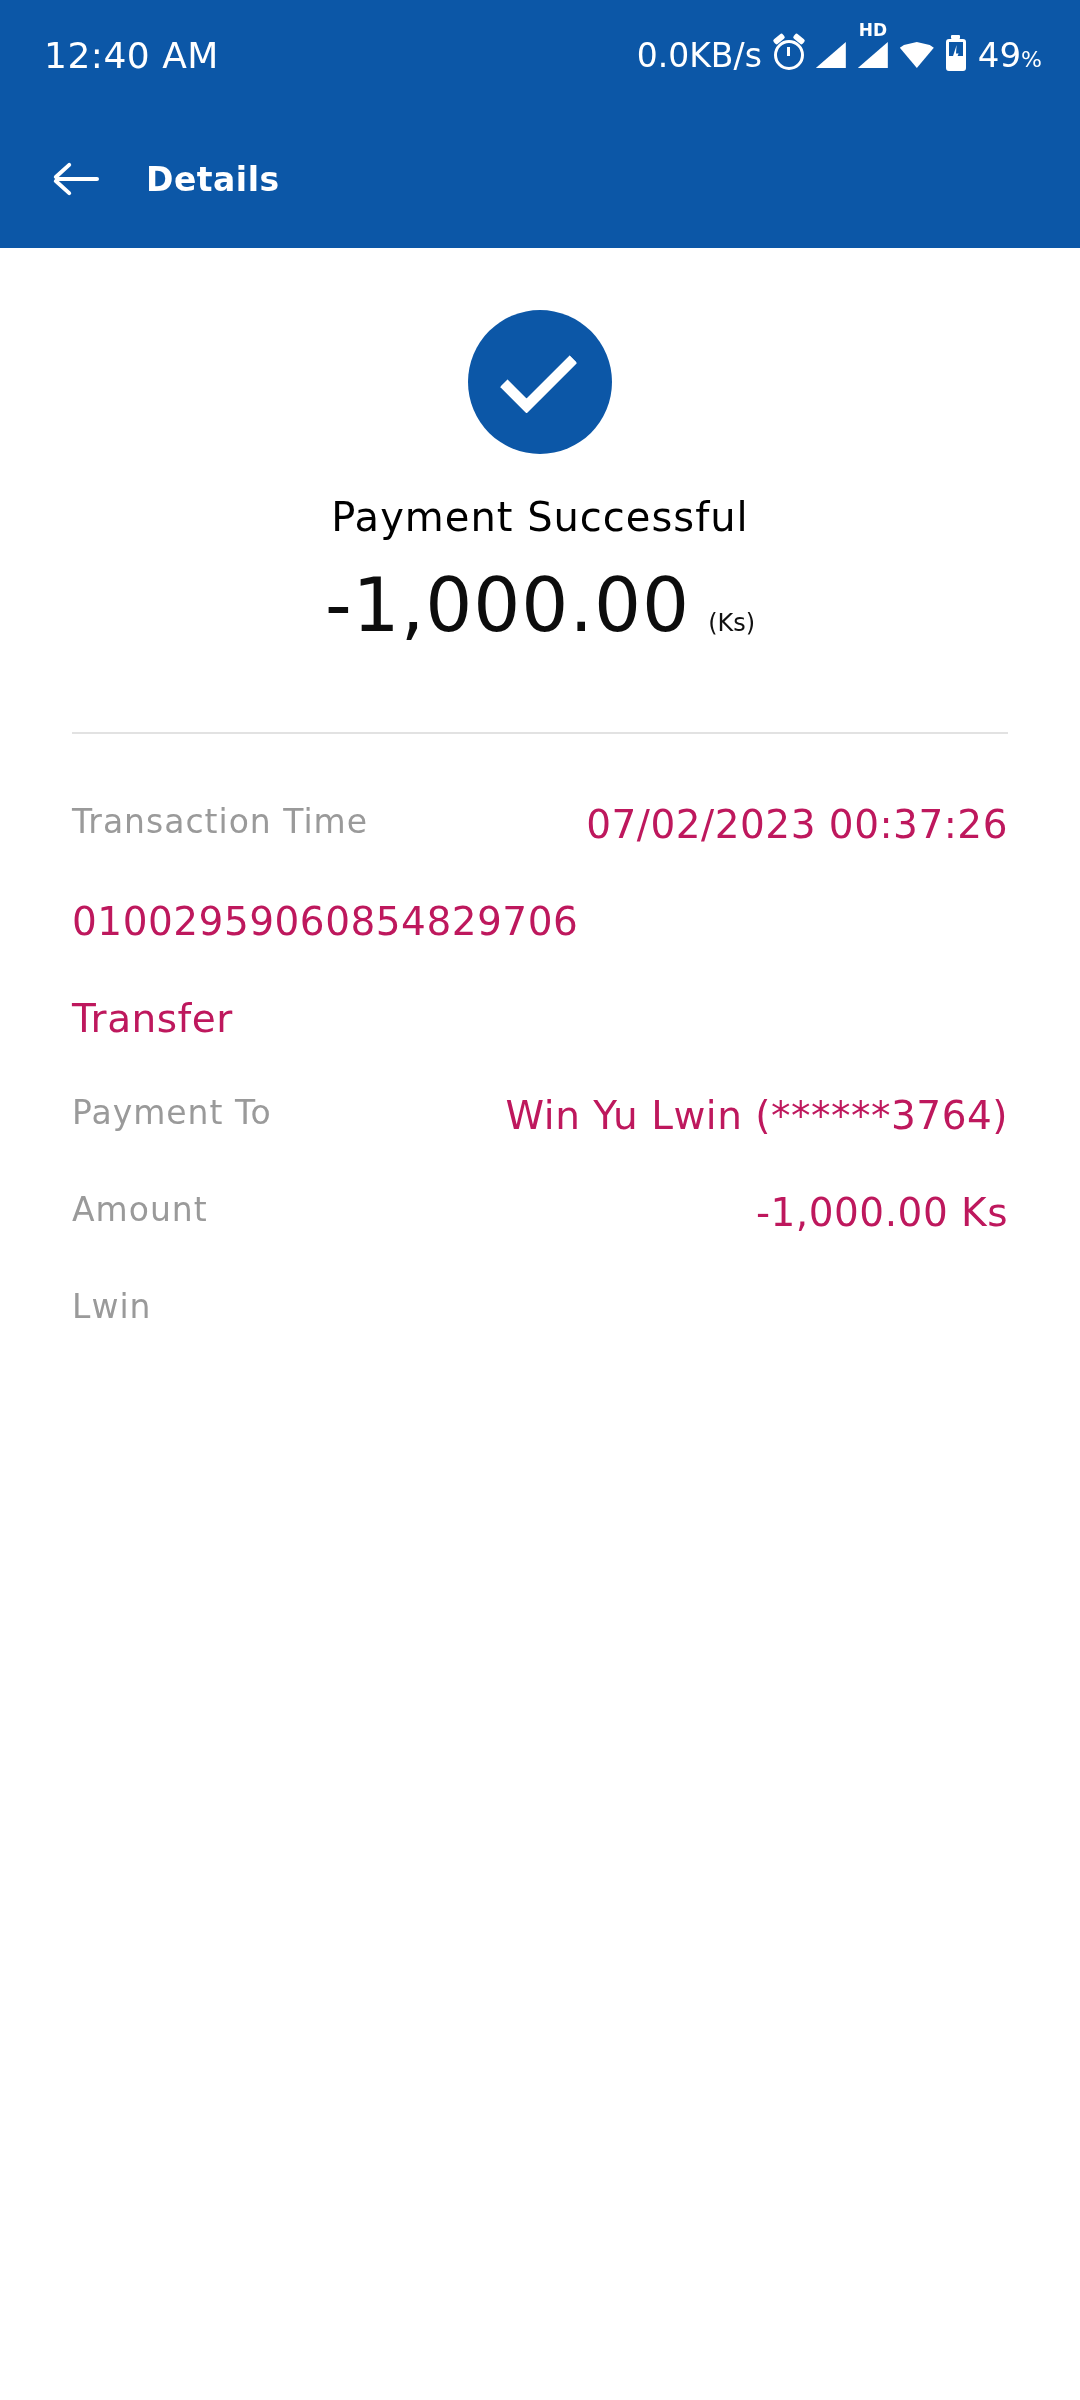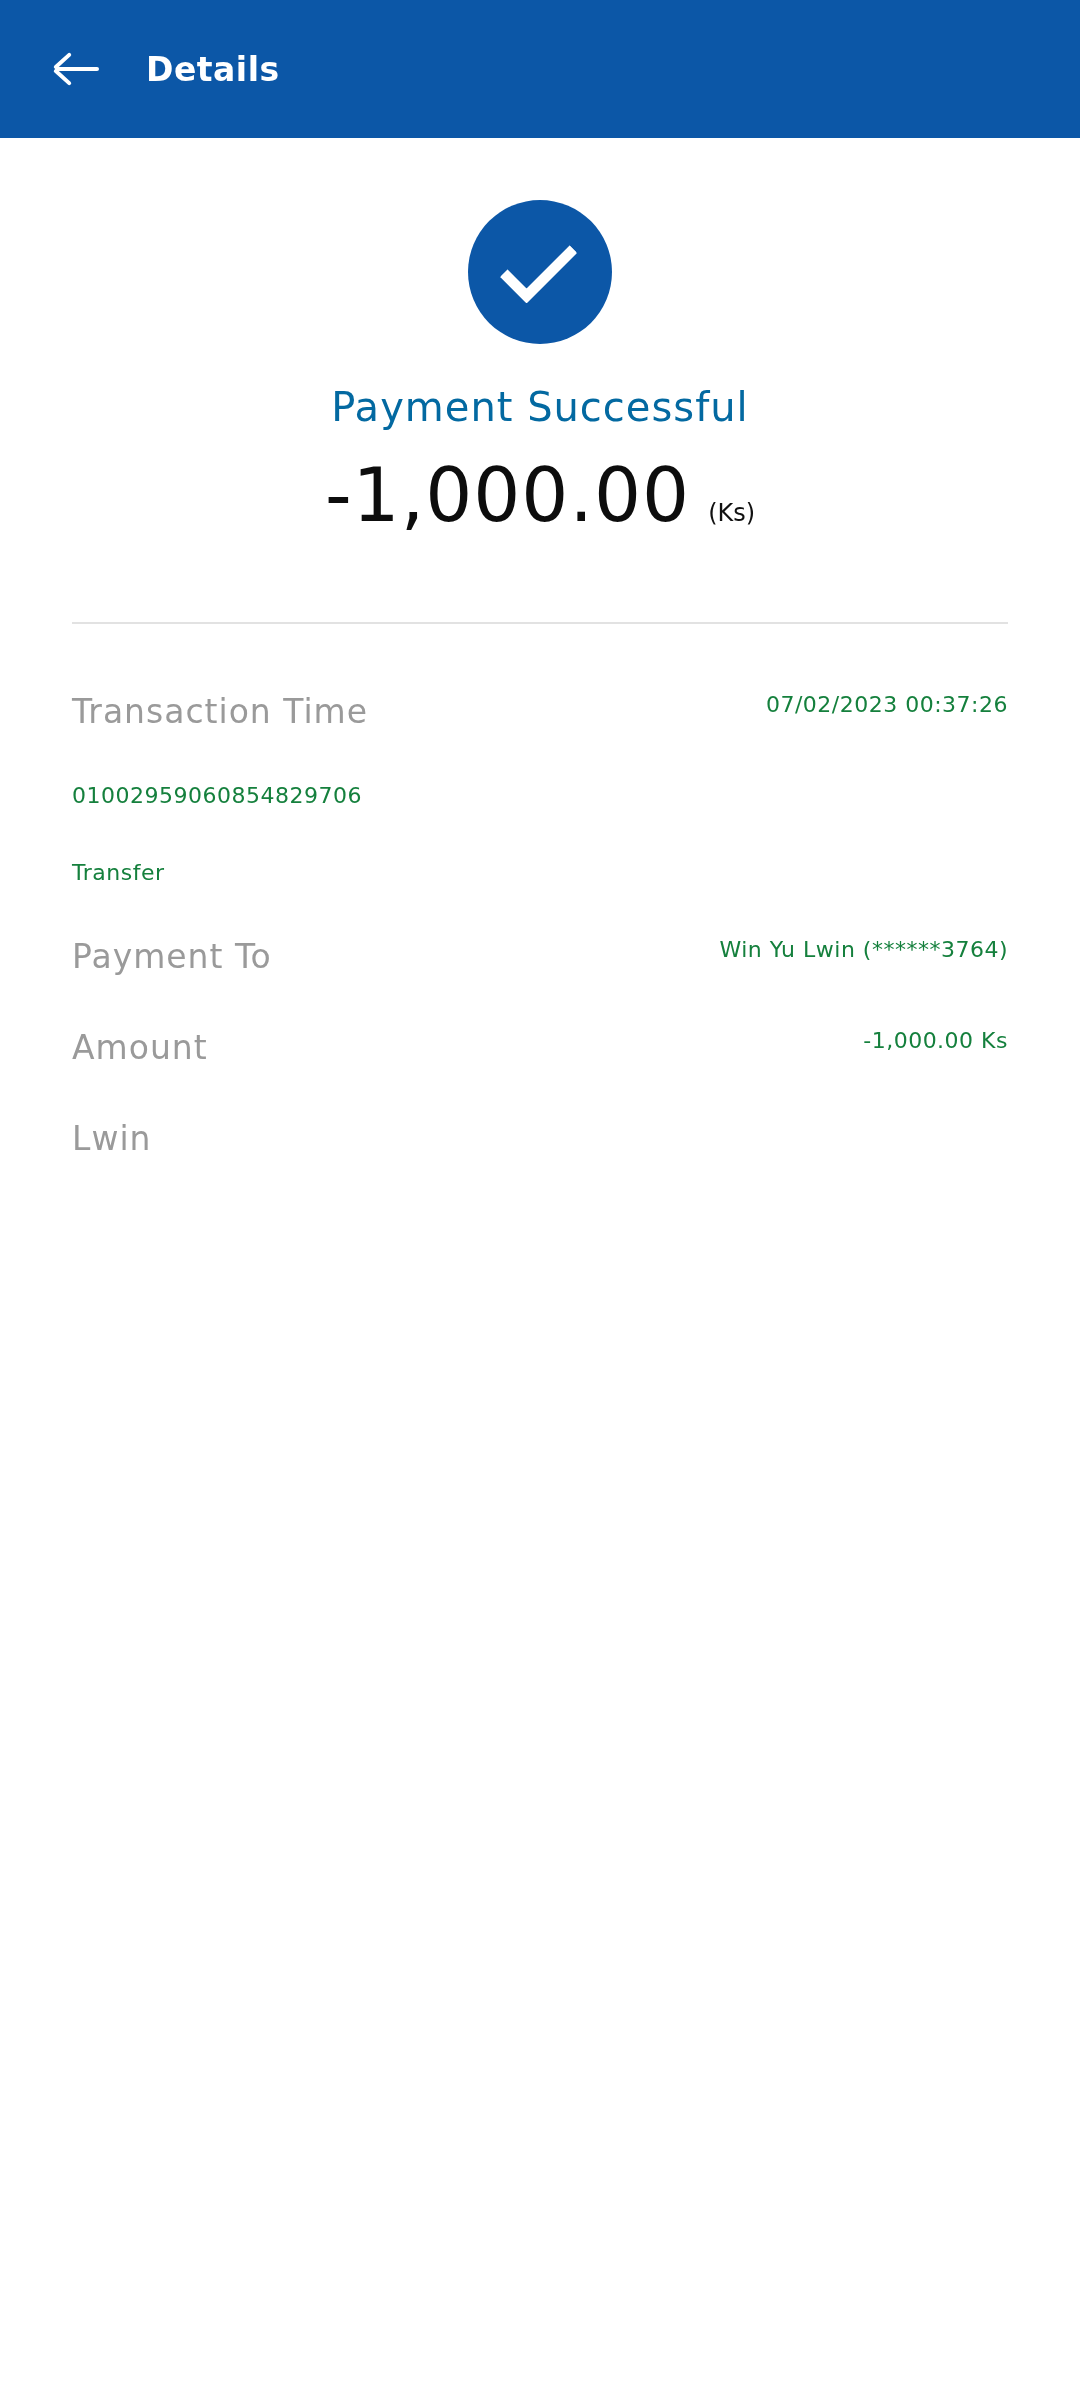--- a/index.html
+++ b/index.html
@@ -177,21 +177,21 @@
   .check {
     width: 72px; height: 38px;
     border-left: 11px solid #fff;
     border-bottom: 11px solid #fff;
     transform: rotate(-45deg) translate(4px, -6px);
     border-radius: 2px;
   }
   .success-text {
     margin-top: 40px;
     font-size: 40px;
-    color: #0369a1;
+    color: #000000;
     letter-spacing: 1px;
   }
   .amount-row {
     margin-top: 22px;
     display: flex;
     align-items: baseline;
     justify-content: center;
     gap: 6px;
   }
   .amount-big {
@@ -222,31 +222,50 @@
     padding: 26px 0;
     min-height: 72px;
   }
   .row-label {
     font-size: 33px;
     color: #9a9a9a;
     letter-spacing: 1px;
     white-space: nowrap;
   }
   .row-value {
-    font-size: 22px;
-    color: #15803d;
+    font-size: 39px;
+    color: #be185d;
     text-align: right;
     letter-spacing: 0.5px;
   }
 </style>
 </head>
 <body>
 
 <div class="screen">
 
+  <div class="statusbar">
+    <div class="status-clock">12:40 AM</div>
+    <div class="status-right">
+      <span class="status-net">0.0KB/s</span>
+      <span class="ic ic-alarm">
+          <i></i>
+        </span>
+      <span class="ic ic-sig"></span>
+      <span class="sig-wrap">
+        <span class="hd-label">HD</span>
+        <span class="ic ic-sig"></span>
+      </span>
+      <span class="ic ic-wifi"></span>
+      <span class="ic ic-batt">
+          <i></i>
+        </span>
+      <span class="batt-pct"><span>49</span><small>%</small></span>
+    </div>
+  </div>
 
   <div class="appbar">
     <div class="back-btn">
       <span class="back-arrow"></span>
     </div>
     <div class="appbar-title">Details</div>
   </div>
 
   <div class="content">
 

